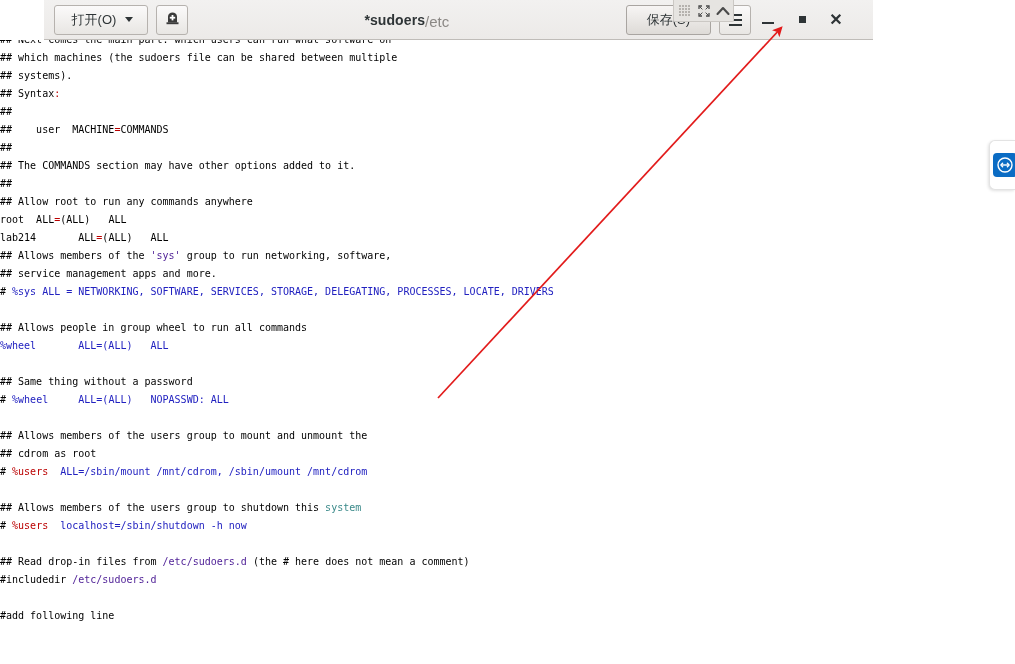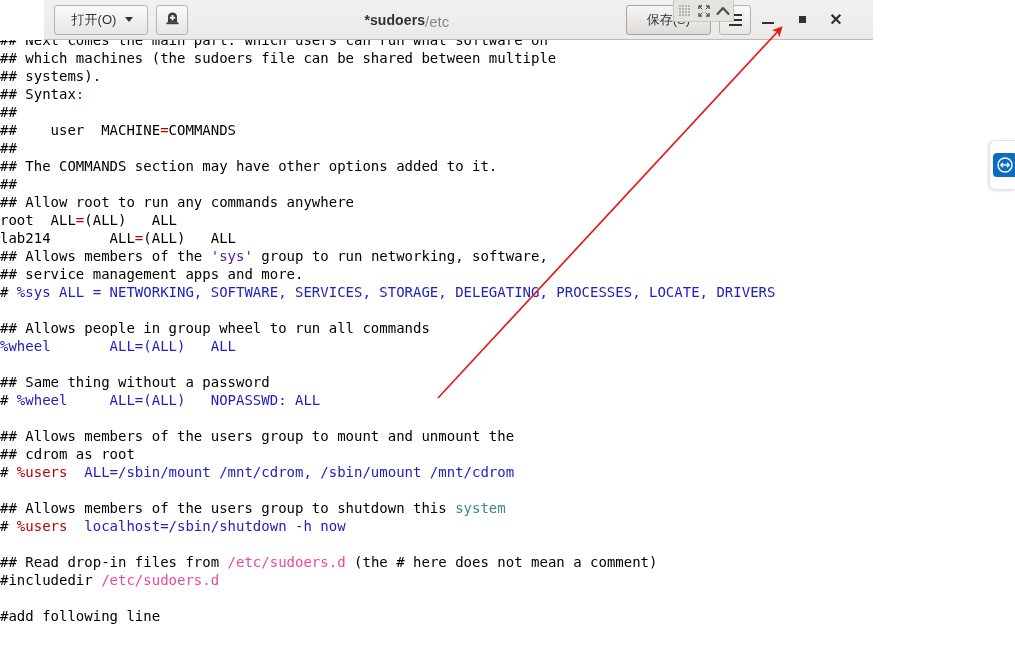--- a/index.html
+++ b/index.html
@@ -170,33 +170,33 @@
     position: absolute;
     left: 0;
     top: 40px;
     width: 1015px;
     height: 624px;
     background: #ffffff;
     overflow: hidden;
   }
   .code {
     font-family: "DejaVu Sans Mono", "Liberation Mono", monospace;
-    font-size: 14px;
+    font-size: 10px;
     line-height: 18px;
     color: #000000;
     white-space: pre;
     padding: 0;
     margin: 0;
     position: absolute;
     left: 0;
     top: -9px;   
   }
   .ln { display: block; height: 18px; padding-left: 0px; }
   .c-blue   { color: #2121c0; }
-  .c-red    { color: #ec4899; }
+  .c-red    { color: #4c1d95; }
   .c-crim   { color: #bb0000; }
   .c-mag    { color: #4c1d95; }
   .c-teal   { color: #3b8a8a; }
   .c-blk    { color: #000000; }
 
   
   .side-tab {
     position: absolute;
     right: 0;
     top: 140px;

